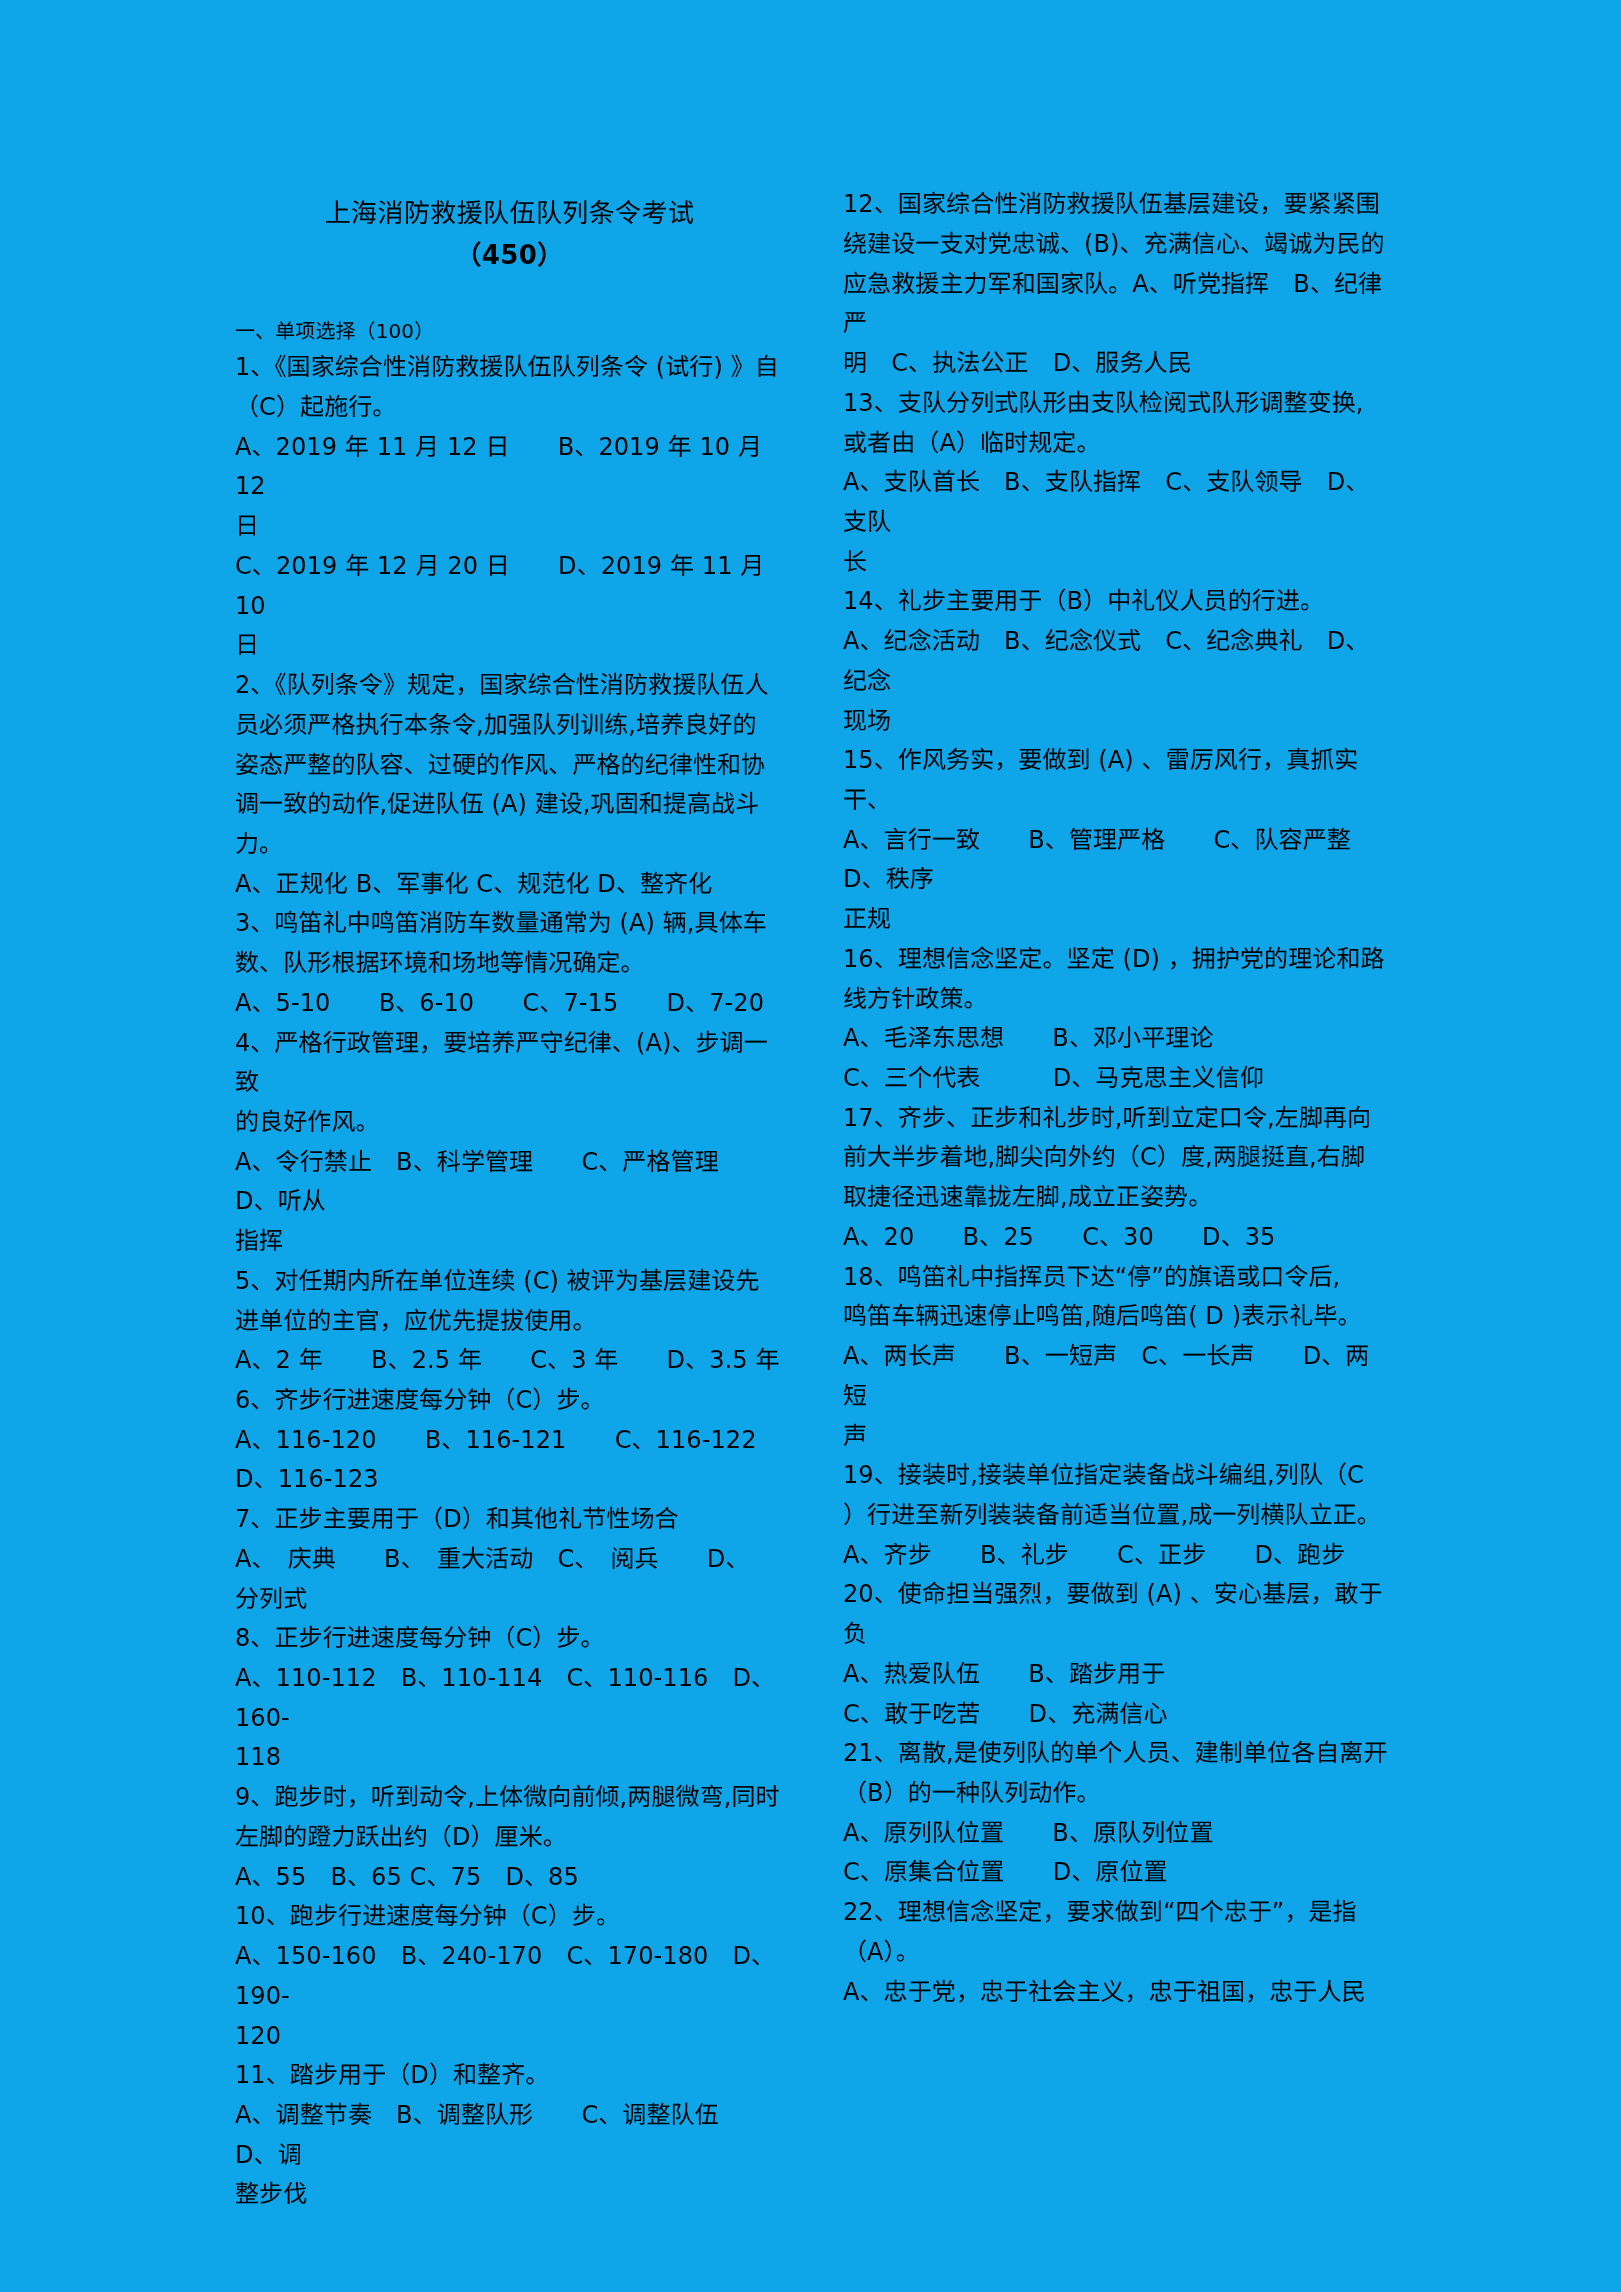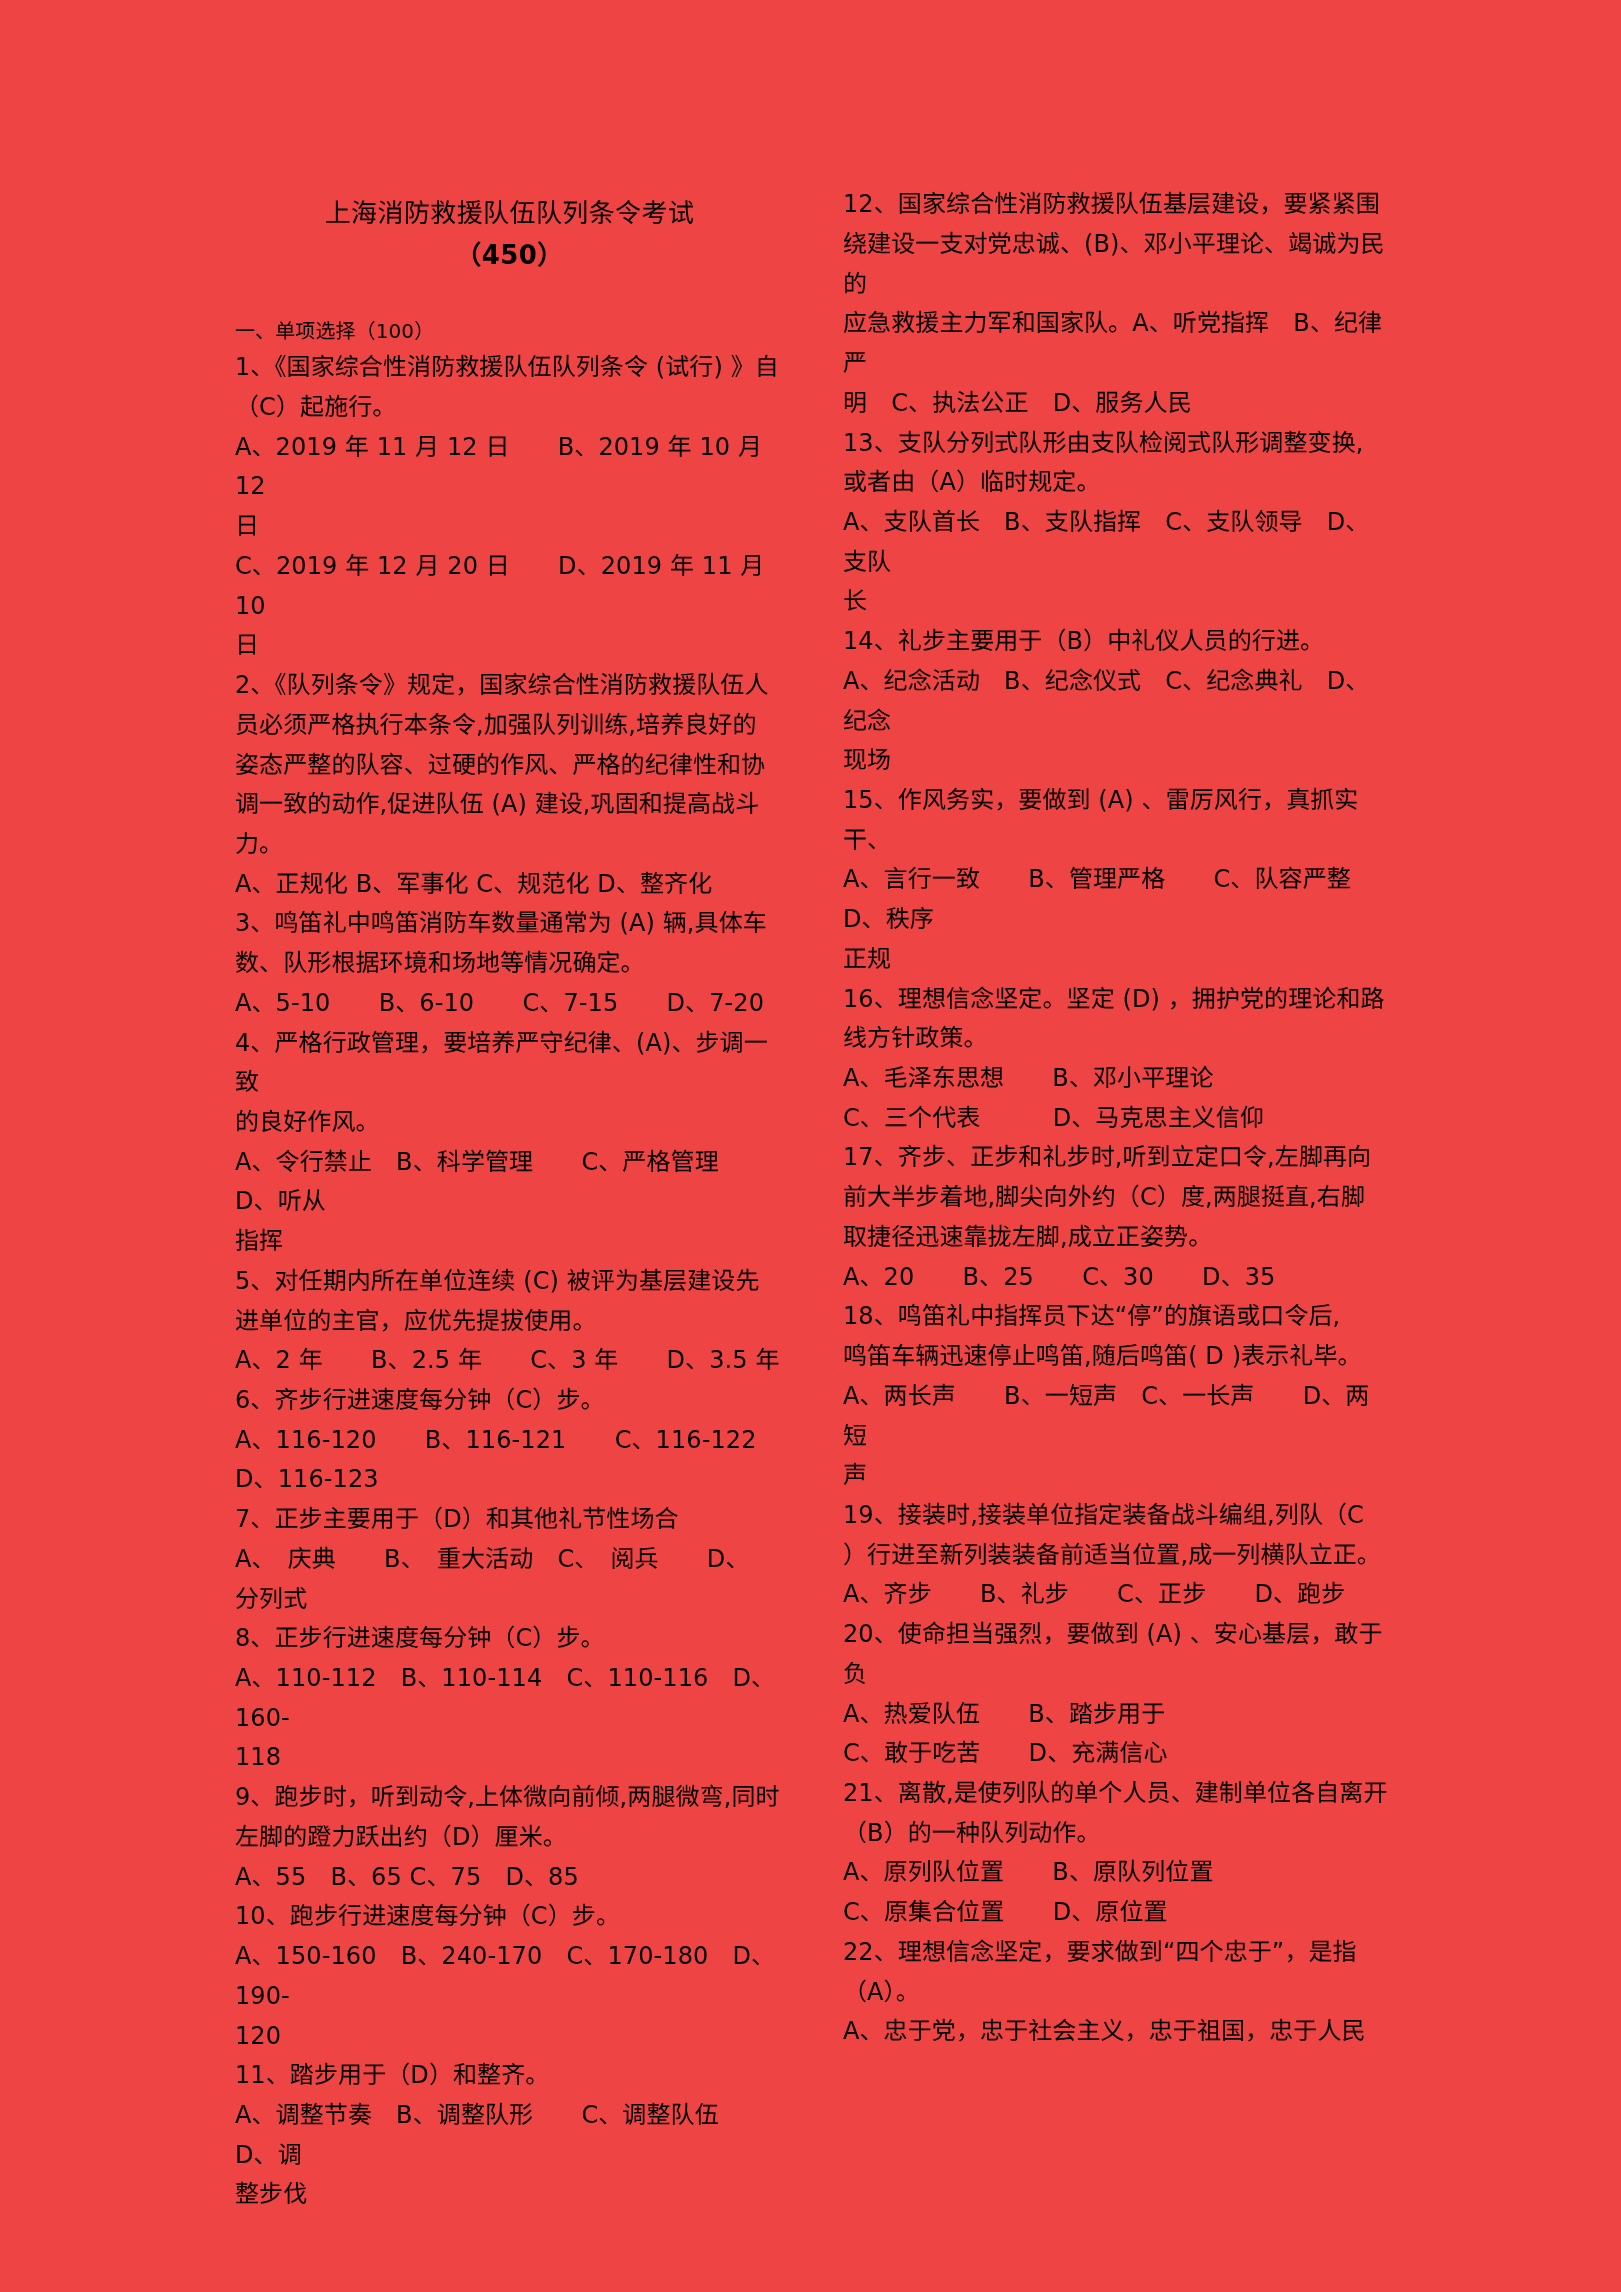--- a/index.html
+++ b/index.html
@@ -5,21 +5,21 @@
 <style>
   html, body {
     margin: 0;
     padding: 0;
     background: #ffffff;
   }
   .page {
     position: relative;
     width: 1621px;
     height: 2293px;
-    background: #ef4444;
+    background: #0ea5e9;
     box-sizing: border-box;
     font-family: "DejaVu Sans", sans-serif;
     color: #000000;
     overflow: hidden;
   }
   .page-inner {
     position: absolute;
     left: 235px;
     top: 192px;
     width: 1157px;
@@ -124,21 +124,21 @@
         <div class="ln">10、跑步行进速度每分钟（C）步。</div>
         <div class="ln">A、150-160　B、240-170　C、170-180　D、190-</div>
         <div class="ln">120</div>
         <div class="ln">11、踏步用于（D）和整齐。</div>
         <div class="ln">A、调整节奏　B、调整队形　　C、调整队伍　　D、调</div>
         <div class="ln">整步伐</div>
       </div>
 
       <div class="col col-right">
         <div class="ln">12、国家综合性消防救援队伍基层建设，要紧紧围</div>
-        <div class="ln">绕建设一支对党忠诚、(B)、邓小平理论、竭诚为民的</div>
+        <div class="ln">绕建设一支对党忠诚、(B)、充满信心、竭诚为民的</div>
         <div class="ln">应急救援主力军和国家队。A、听党指挥　B、纪律严</div>
         <div class="ln">明　C、执法公正　D、服务人民</div>
         <div class="ln">13、支队分列式队形由支队检阅式队形调整变换,</div>
         <div class="ln">或者由（A）临时规定。</div>
         <div class="ln">A、支队首长　B、支队指挥　C、支队领导　D、支队</div>
         <div class="ln">长</div>
         <div class="ln">14、礼步主要用于（B）中礼仪人员的行进。</div>
         <div class="ln">A、纪念活动　B、纪念仪式　C、纪念典礼　D、纪念</div>
         <div class="ln">现场</div>
         <div class="ln">15、作风务实，要做到 (A) 、雷厉风行，真抓实干、</div>

